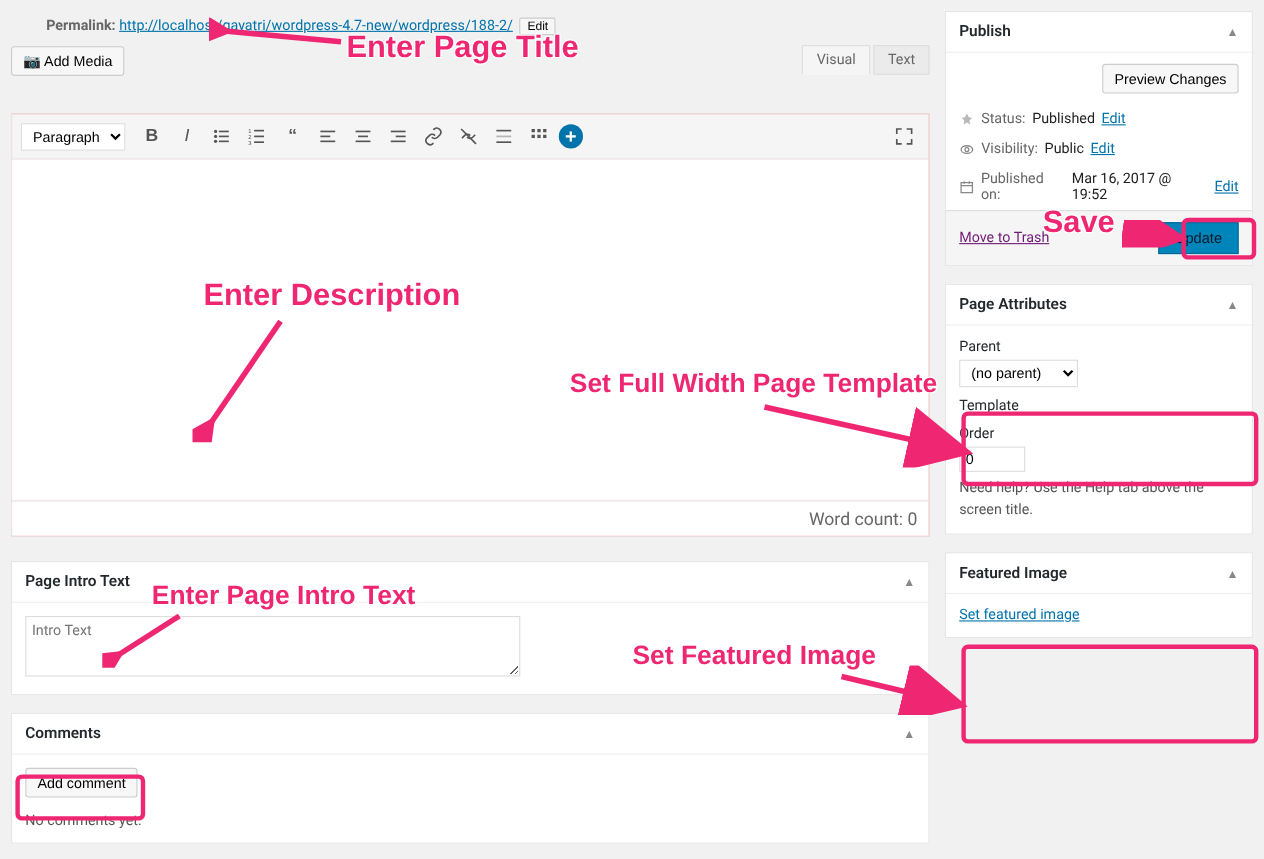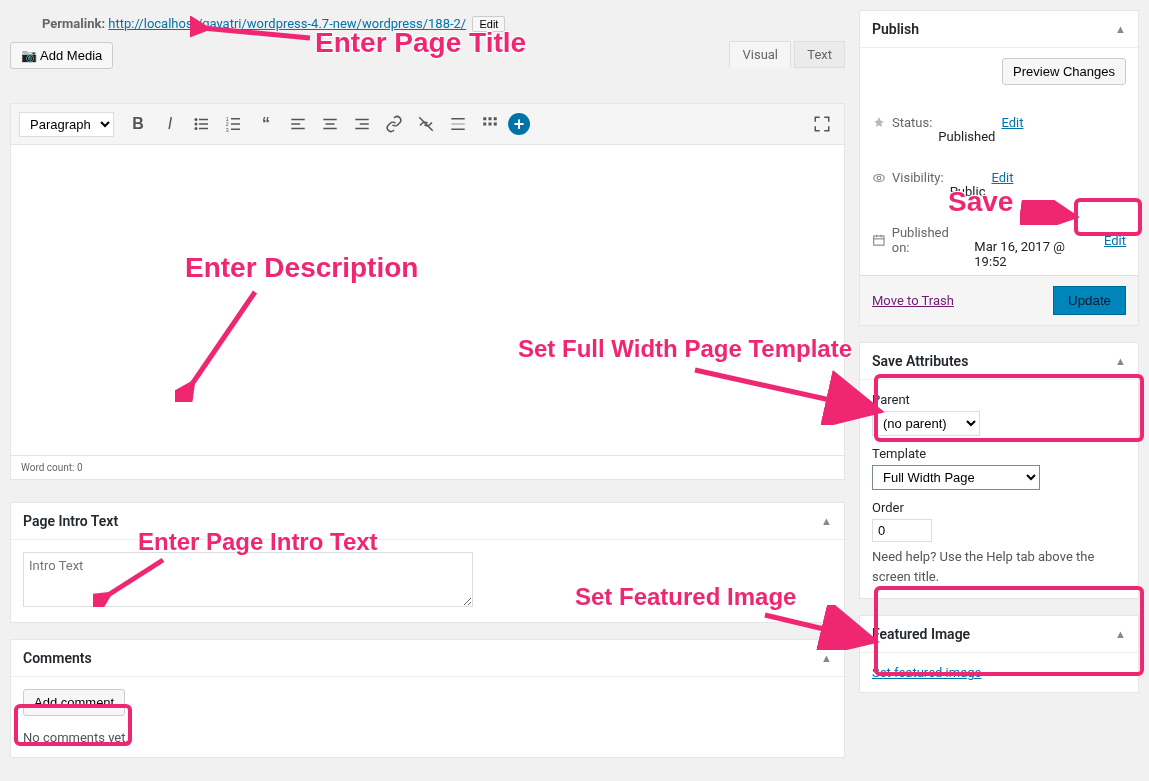--- a/index.html
+++ b/index.html
@@ -19,32 +19,32 @@
 .editor-tabs { float: right; margin-top: -28px; }
 .editor-tabs .tab { display: inline-block; padding: 5px 12px; border: 1px solid #ddd; background: #ebebeb; color: #666; font-size: 13px; }
 .editor-tabs .tab.active { background: #f5f5f5; border-bottom: 1px solid #f5f5f5; }
 .toolbar-row { border-bottom: 1px solid #e5e5e5; padding: 6px 8px; display: flex; align-items: center; gap: 4px; background: #f5f5f5; }
 .fmt-select { border: 1px solid #ddd; padding: 3px 6px; font-size: 13px; background: #fff; margin-right: 6px; }
 .tb-btn { width: 28px; height: 28px; display: inline-flex; align-items: center; justify-content: center; border: none; background: transparent; color: #555; font-size: 16px; border-radius: 2px; }
 .tb-btn svg { width: 18px; height: 18px; }
 .tb-btn.circle { background: #0073aa; color: #fff; border-radius: 50%; width: 22px; height: 22px; font-size: 18px; font-weight: bold; }
 .tb-spacer { flex: 1; }
 .editor-content { height: 310px; background: #fff; }
-.editor-footer { display: flex; justify-content: space-between; padding: 6px 10px; border-top: 1px solid #e5e5e5; font-size: 10px; color: #666; background: #fff; }
+.editor-footer { display: flex; justify-content: flex-end; padding: 6px 10px; border-top: 1px solid #e5e5e5; font-size: 16px; color: #666; background: #fff; }
 
 .metabox { border: 1px solid #e5e5e5; background: #fff; margin-bottom: 16px; }
 .metabox-header { padding: 10px 12px; border-bottom: 1px solid #eee; display: flex; justify-content: space-between; align-items: center; font-weight: 600; font-size: 14px; }
 .metabox-body { padding: 12px; }
 .toggle-tri { color: #888; font-size: 11px; }
 
 .intro-textarea { width: 450px; height: 55px; border: 1px solid #ddd; padding: 5px; font-family: inherit; font-size: 13px; color: #888; resize: both; }
 
 .pub-row { padding: 6px 0; font-size: 13px; color: #555; display: flex; align-items: center; gap: 6px; }
 .pub-row .lbl { color: #666; }
-.pub-row .val { color: #222; margin-top: 28px; }
+.pub-row .val { color: #222; }
 .pub-row a { color: #0073aa; text-decoration: underline; }
 .pub-icon { width: 14px; height: 14px; color: #888; }
 .pub-actions { border-top: 1px solid #ddd; background: #f5f5f5; padding: 10px 12px; display: flex; justify-content: space-between; align-items: center; }
 .trash { color: #701a75; text-decoration: underline; font-size: 13px; }
 
 .attr-label { font-size: 13px; color: #23282d; margin-top: 10px; margin-bottom: 4px; display: block; }
 .attr-select { border: 1px solid #ddd; padding: 3px 6px; font-size: 13px; background: #fff; width: 108px; }
 .attr-select.wide { width: 168px; border: 1px solid #7e8993; }
 .order-input { width: 60px; border: 1px solid #ddd; padding: 3px 5px; font-size: 13px; }
 .help-text { font-size: 13px; color: #555; margin-top: 5px; line-height: 1.5; }
@@ -238,29 +238,28 @@
       </div>
     </div>
     <div class="pub-actions">
       <a href="#" class="trash">Move to Trash</a>
       <button class="btn-primary">Update</button>
     </div>
   </div>
 
   <div class="metabox">
     <div class="metabox-header">
-      <span>Save Attributes</span>
+      <span>Page Attributes</span>
       <span class="toggle-tri">▲</span>
     </div>
     <div class="metabox-body">
       <label class="attr-label" style="margin-top:0;">Parent</label>
       <select class="attr-select"><option>(no parent)</option></select>
 
       <label class="attr-label">Template</label>
-      <select class="attr-select wide"><option>Full Width Page</option></select>
 
       <label class="attr-label">Order</label>
       <input class="order-input" value="0" style="">
 
       <p class="help-text">Need help? Use the Help tab above the screen title.</p>
     </div>
   </div>
 
   <div class="metabox">
     <div class="metabox-header">

